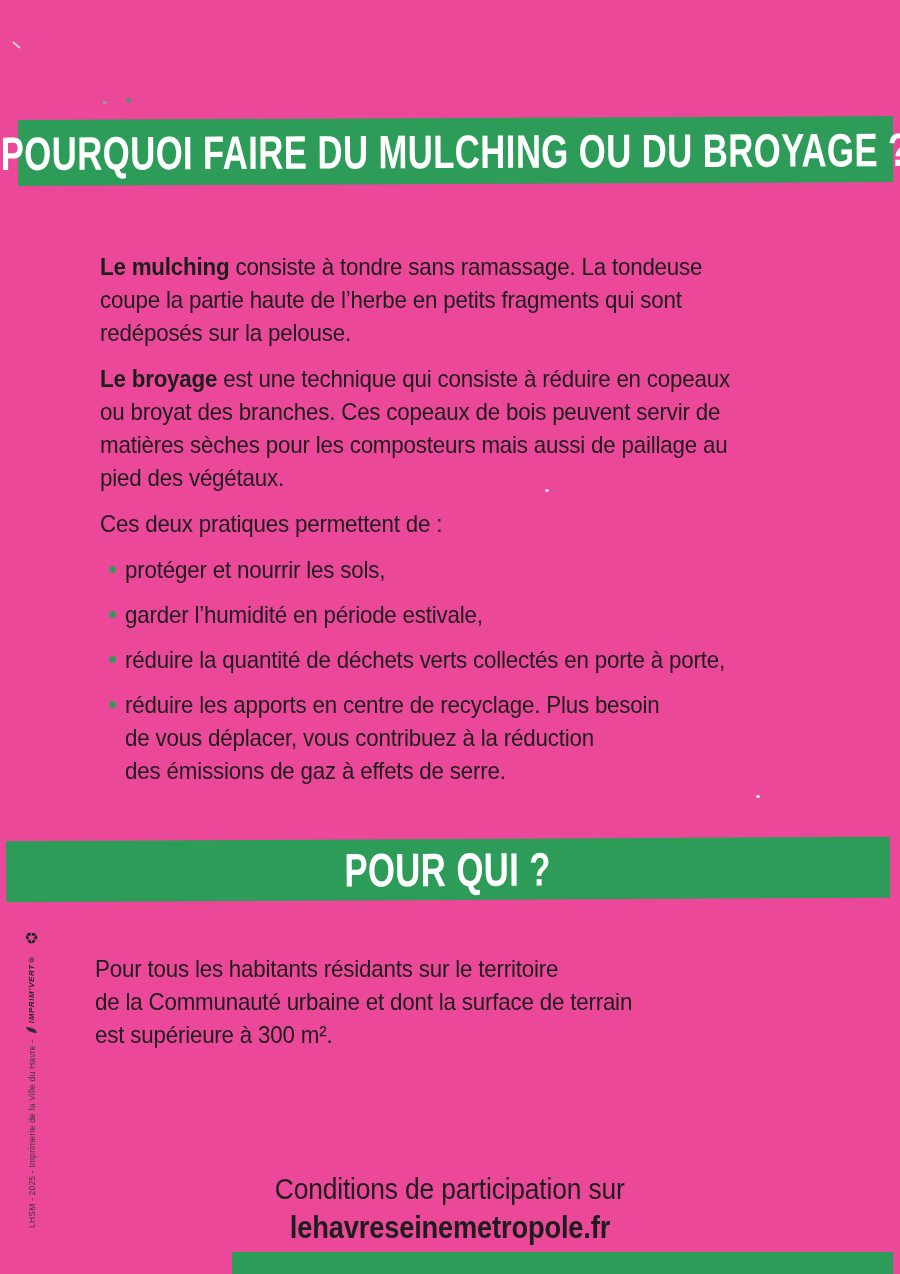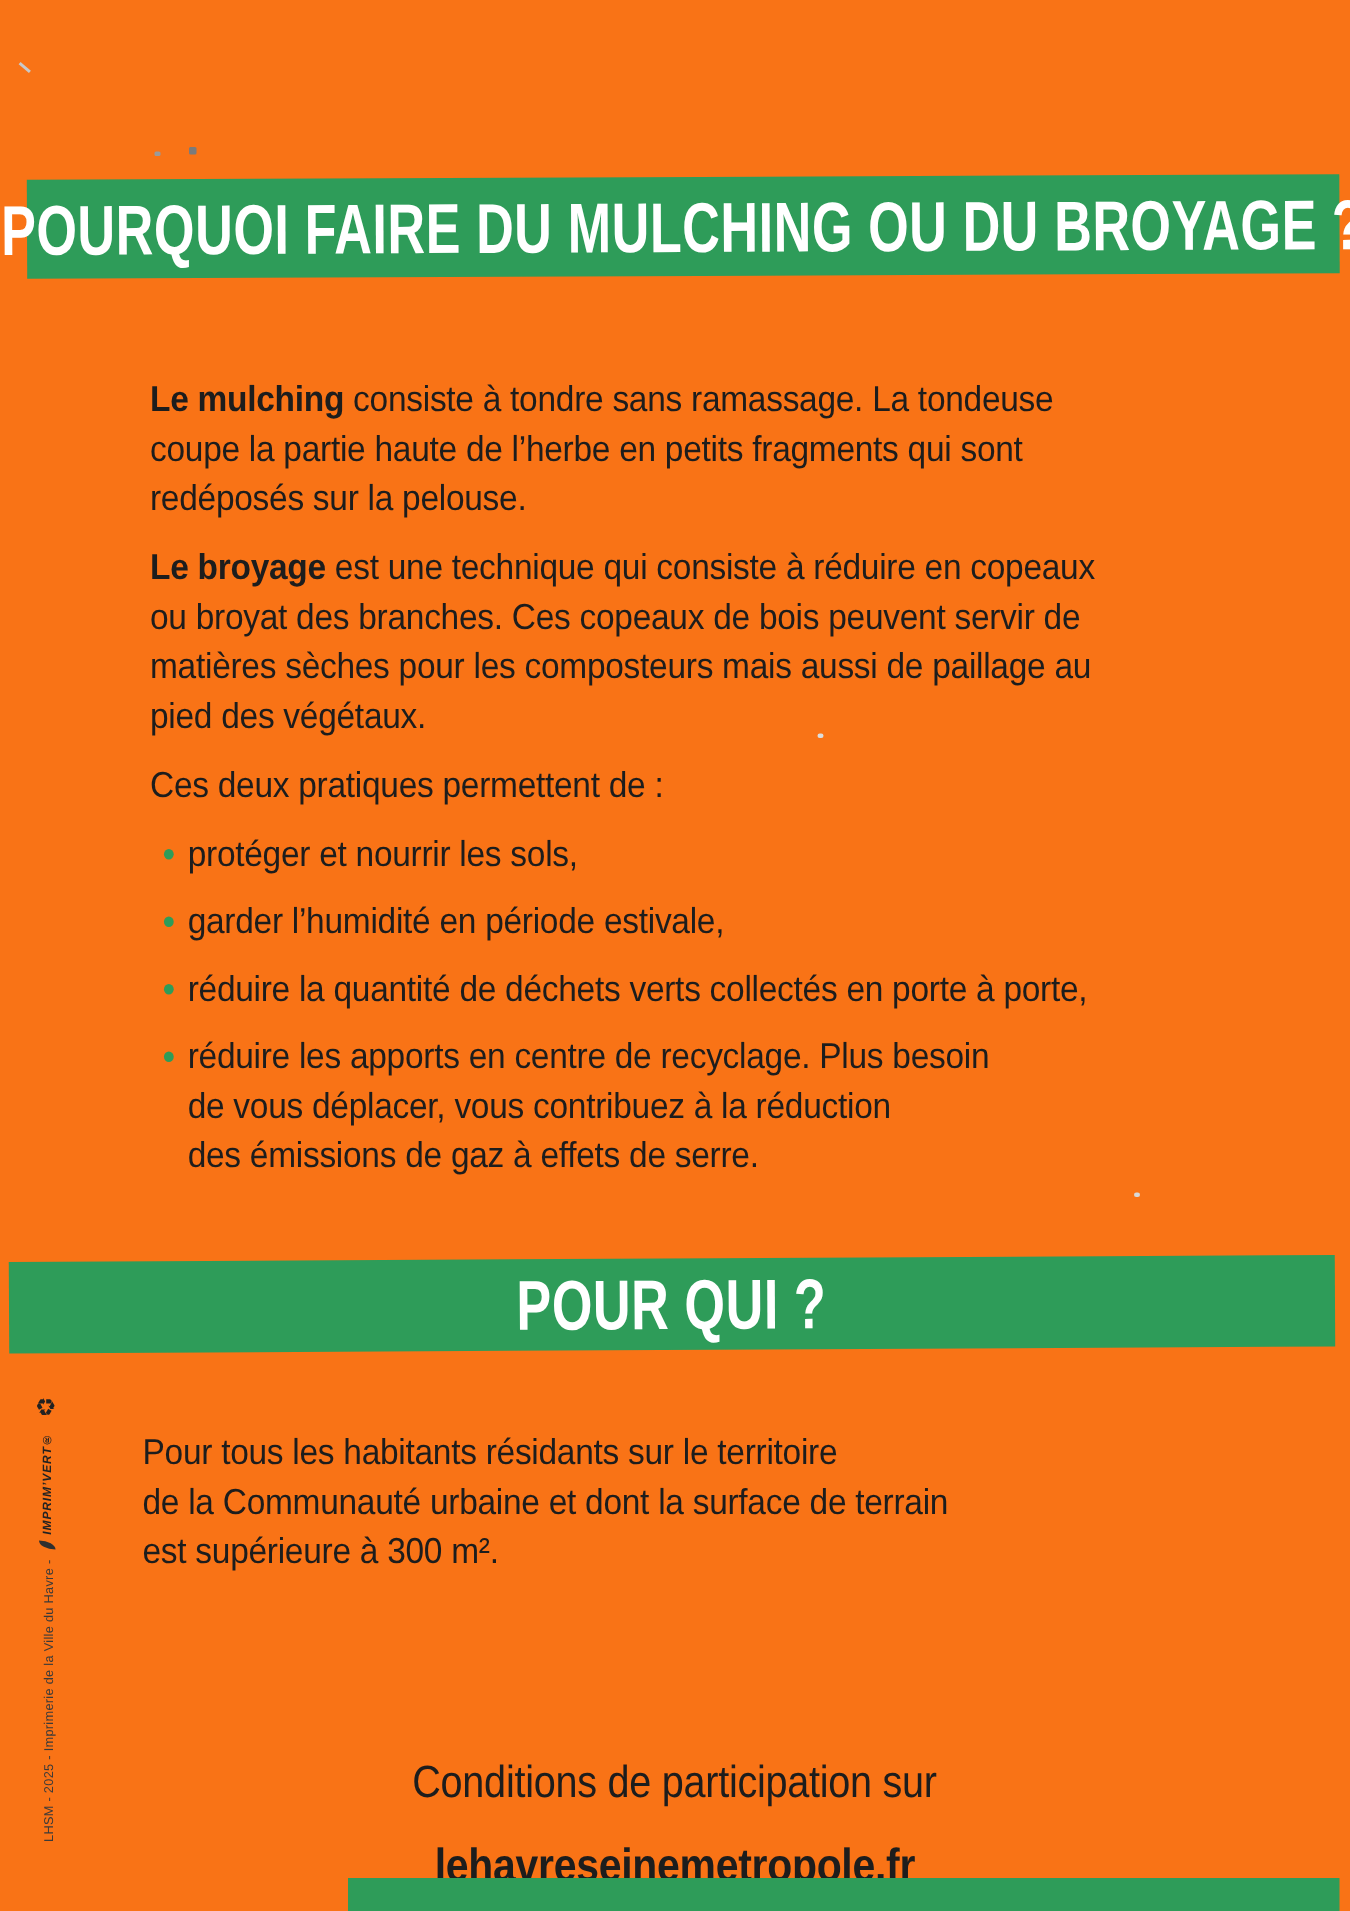--- a/index.html
+++ b/index.html
@@ -4,21 +4,21 @@
 <style>
   :root{
     --green:#2E9C59;
     --ink:#1D1D1D;
   }
   html,body{margin:0;padding:0;background:#ffffff;}
   body{font-family:"Liberation Sans", sans-serif;}
   .page{
     position:relative;
     width:900px;height:1274px;
-    background:#f97316;
+    background:#ec4899;
     overflow:hidden;
   }
 
   
   .banner{
     position:absolute;
     background:var(--green);
     display:flex;align-items:center;justify-content:center;
   }
   .banner-why{left:18px;top:118px;width:875px;height:66px;transform:rotate(-0.25deg);}
@@ -61,21 +61,21 @@
   
   .footer{
     position:absolute;left:0;right:0;top:1172px;
     text-align:center;color:var(--ink);
   }
   .footer-line1{
     display:inline-block;font-size:30px;letter-spacing:-0.2px;
     transform:scaleX(0.88);transform-origin:center;
   }
   .footer-line2{
-    display:block;margin-top:20px;
+    display:block;margin-top:4px;
   }
   .footer-line2 > span{
     display:inline-block;font-size:31px;font-weight:700;letter-spacing:-0.2px;
     transform:scaleX(0.88);transform-origin:center;
   }
 
   
   .print-credit{
     position:absolute;left:18px;top:950px;height:278px;width:26px;
     display:flex;align-items:flex-start;justify-content:center;

